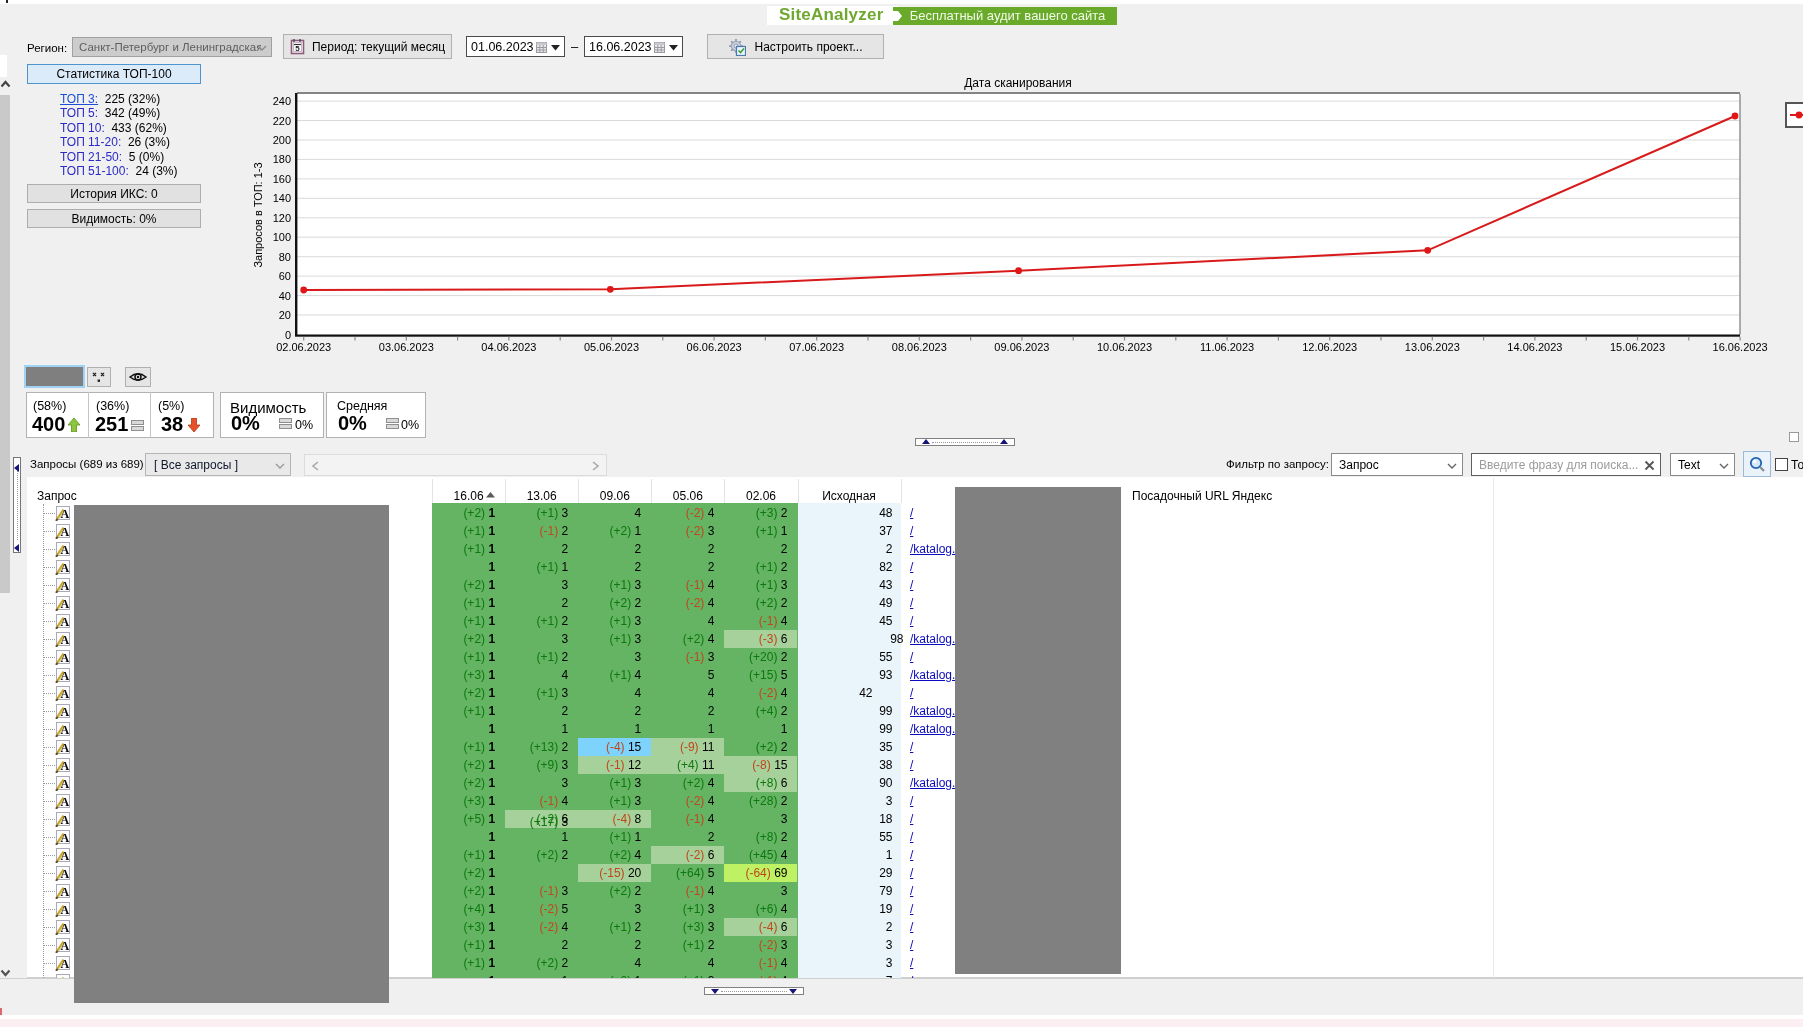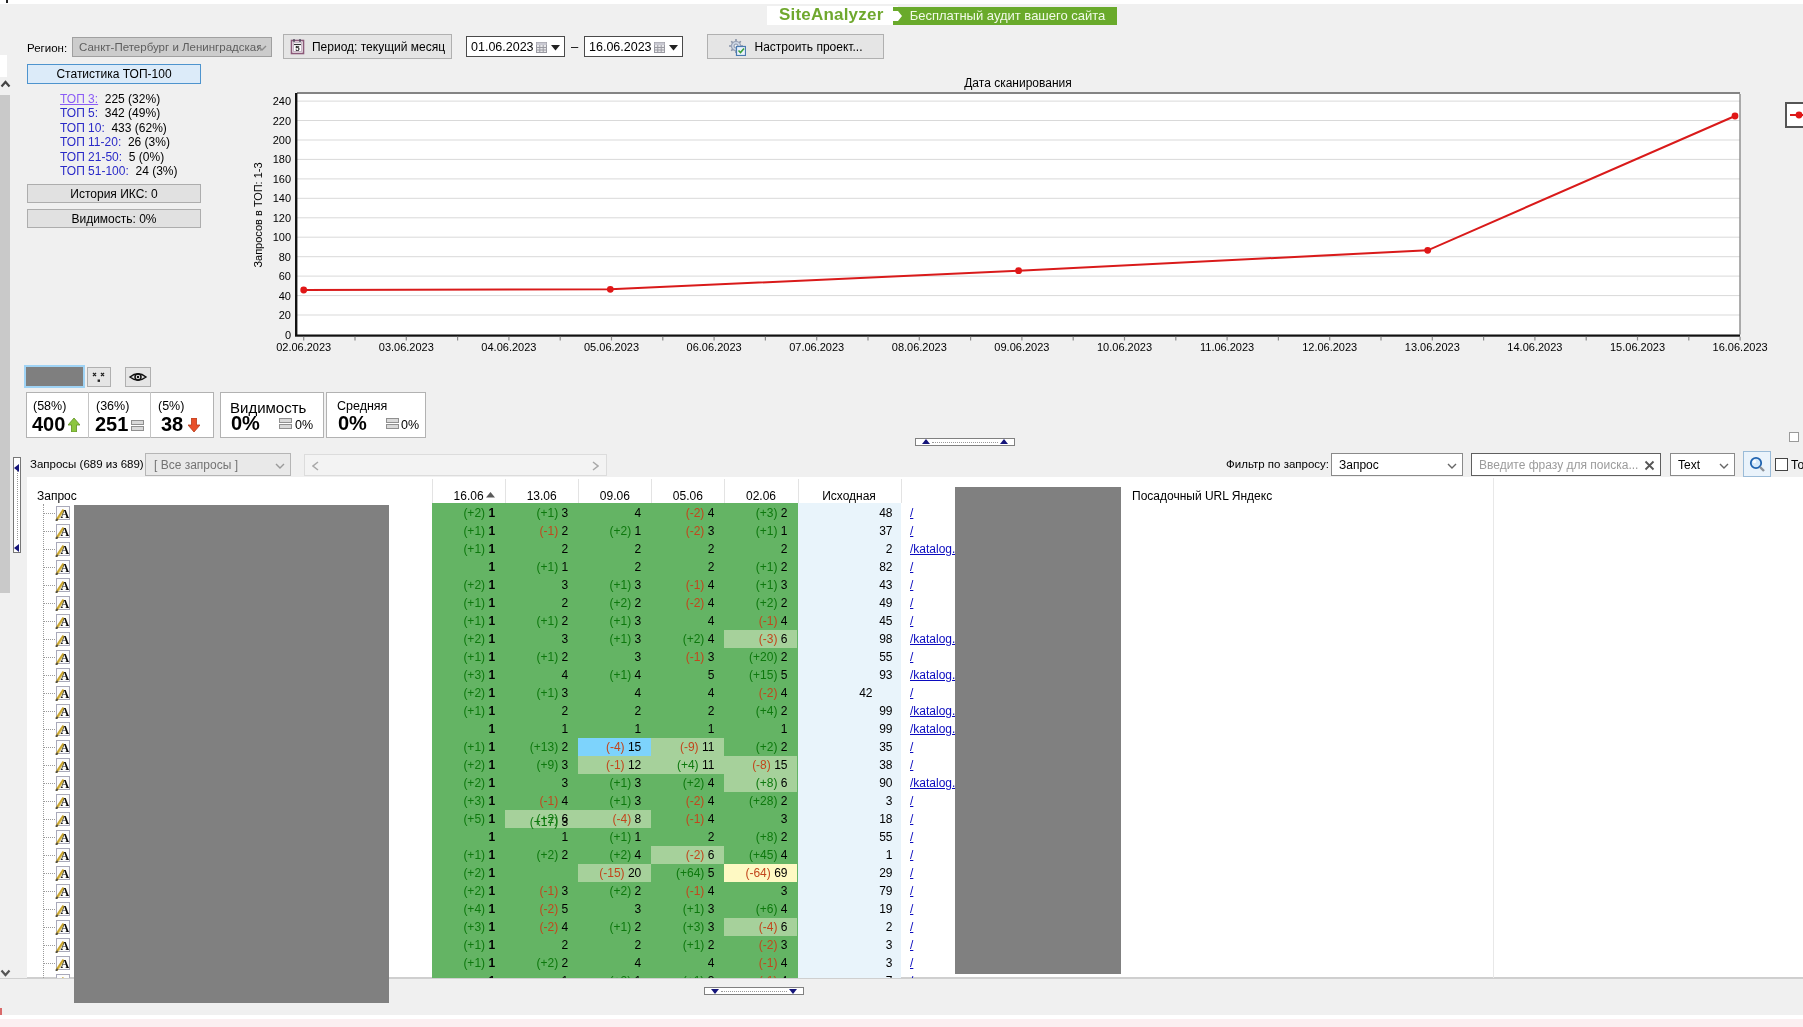--- a/index.html
+++ b/index.html
@@ -91,21 +91,21 @@
   </div>
 <div class="a" style="left:0;top:55px;width:7px;height:22px;background:#fff"></div>
 <svg class="a" style="left:0;top:79px" width="11" height="10">
     <path d="M1.5 7.5 L5.5 3 L9.5 7.5" stroke="#444" stroke-width="2.2" fill="none"></path>
   </svg>
 <div class="a" style="left:0;top:95px;width:10px;height:498px;background:#c9c9c9"></div>
 <svg class="a" style="left:0;top:968px" width="11" height="10">
     <path d="M1.5 2.5 L5.5 7 L9.5 2.5" stroke="#555" stroke-width="2.2" fill="none"></path>
   </svg>
 <div class="a" style="left:27px;top:64px;width:174px;height:20px;background:#dcebf9;border:1px solid #4e94ce;display:flex;align-items:center;justify-content:center">Статистика ТОП-100</div>
-<div class="a" style="left:60px;top:91.5px;height:14.5px;line-height:14px;white-space:nowrap"><span style="color:#8b5cf6;text-decoration:underline;">ТОП 3:</span>&nbsp; <span>225 (32%)</span></div>
+<div class="a" style="left:60px;top:91.5px;height:14.5px;line-height:14px;white-space:nowrap"><span style="color:#1d4ed8;text-decoration:underline;">ТОП 3:</span>&nbsp; <span>225 (32%)</span></div>
 <div class="a" style="left:60px;top:106.05px;height:14.5px;line-height:14px;white-space:nowrap"><span style="color:#2a2ac8;">ТОП 5:</span>&nbsp; <span>342 (49%)</span></div>
 <div class="a" style="left:60px;top:120.6px;height:14.5px;line-height:14px;white-space:nowrap"><span style="color:#2a2ac8;">ТОП 10:</span>&nbsp; <span>433 (62%)</span></div>
 <div class="a" style="left:60px;top:135.15px;height:14.5px;line-height:14px;white-space:nowrap"><span style="color:#2a2ac8;">ТОП 11-20:</span>&nbsp; <span>26 (3%)</span></div>
 <div class="a" style="left:60px;top:149.70000000000002px;height:14.5px;line-height:14px;white-space:nowrap"><span style="color:#2a2ac8;">ТОП 21-50:</span>&nbsp; <span>5 (0%)</span></div>
 <div class="a" style="left:60px;top:164.25000000000003px;height:14.5px;line-height:14px;white-space:nowrap"><span style="color:#2a2ac8;">ТОП 51-100:</span>&nbsp; <span>24 (3%)</span></div>
 <div class="a gbtn" style="left:27px;top:184px;width:174px;height:19px">История ИКС: 0</div>
 <div class="a gbtn" style="left:27px;top:209px;width:174px;height:19px">Видимость: 0%</div>
 <svg class="a" style="left:240px;top:70px" width="1563" height="300">
     <rect x="57" y="24" width="1443" height="240.5" fill="#fff"></rect>
     <text x="778" y="17" font-size="12" text-anchor="middle" font-family="Liberation Sans">Дата сканирования</text>
@@ -264,21 +264,21 @@
     <div style="position:absolute;left:16px;top:2.5px;width:66px;border-top:1px dotted #999"></div>
     <svg style="position:absolute;left:6px;top:1px" width="8" height="6">
       <polygon points="0,0 8,0 4,5" fill="#15157a"></polygon>
     </svg>
     <svg style="position:absolute;right:6px;top:1px" width="8" height="6">
       <polygon points="0,0 8,0 4,5" fill="#15157a"></polygon>
     </svg>
   </div>
 <div class="a" style="left:30px;top:458px;font-size:11.5px">Запросы (689 из 689)</div>
 <div class="a" style="left:145px;top:453px;width:146px;height:23px;background:#e9e9e9;border:1px solid #b5b5b5">
-    <div style="position:absolute;left:8px;top:4px;color:#737373">[ Все запросы ]</div>
+    <div style="position:absolute;left:8px;top:4px;color:#0f172a">[ Все запросы ]</div>
     <svg style="position:absolute;right:5px;top:9px" width="10" height="6">
       <path d="M1 1 L5 5 L9 1" stroke="#9a9a9a" stroke-width="1.4" fill="none"></path>
     </svg>
   </div>
 <div class="a" style="left:304px;top:454px;width:303px;height:22px;background:#f3f3f3;border:1px solid #dcdcdc">
     <svg style="position:absolute;left:7px;top:6px" width="7" height="10">
       <path d="M6 1 L1 5 L6 9" stroke="#a8a8a8" stroke-width="1.5" fill="none"></path>
     </svg>
     <svg style="position:absolute;right:7px;top:6px" width="7" height="10">
       <path d="M1 1 L6 5 L1 9" stroke="#a8a8a8" stroke-width="1.5" fill="none"></path>
@@ -447,21 +447,21 @@
     <line x1="1.4" y1="15.4" x2="8.6" y2="4.6" stroke="#c9a42d" stroke-width="2.4"></line>
     <line x1="3" y1="14.6" x2="9.4" y2="5.2" stroke="#e2ca67" stroke-width="0.9"></line>
     <line x1="1" y1="16" x2="2.6" y2="13.8" stroke="#4a4a4a" stroke-width="1.7"></line>
     <text x="9.8" y="13.2" font-size="12" font-weight="bold" font-family="Liberation Serif" fill="#0a0a0a" text-anchor="middle">A</text>
   </svg>
 <div class="cell" style="left:432.0px;top:629.5px;width:73.1px;height:18.00px;padding:2.5px 10px 0 0;"><span class="pos">(+2)</span> <b>1</b></div>
 <div class="cell" style="left:505.1px;top:629.5px;width:73.1px;height:18.00px;padding:2.5px 10px 0 0;">3</div>
 <div class="cell" style="left:578.2px;top:629.5px;width:73.1px;height:18.00px;padding:2.5px 10px 0 0;"><span class="pos">(+1)</span> 3</div>
 <div class="cell" style="left:651.3px;top:629.5px;width:73.1px;height:18.00px;padding:2.5px 10px 0 0;"><span class="pos">(+2)</span> 4</div>
 <div class="cell" style="left:724.4px;top:629.5px;width:73.1px;height:18.00px;padding:2.5px 10px 0 0;background:#a6d19b;"><span class="neg">(-3)</span> 6</div>
-<div class="cell" style="left:797.5px;top:629.5px;width:103px;height:18.00px;padding:2.5px 8px 0 0">98</div>
+<div class="cell" style="left:797.5px;top:629.5px;width:114px;height:18.00px;padding:2.5px 8px 0 0">98</div>
 <div class="a" style="left:910px;top:632.0px;width:45px;overflow:hidden;white-space:nowrap"><a class="lnk">/katalog...</a></div>
 <div class="a" style="left:44px;top:656.5px;width:11px;border-top:1px dotted #9a9a9a"></div>
 <svg class="a" style="left:55px;top:648.5px" width="16" height="16">
     <rect x="1.5" y="1.5" width="13" height="13" fill="#fcfcfc" stroke="#a9a9b9" stroke-width="1"></rect>
     <line x1="1.4" y1="15.4" x2="8.6" y2="4.6" stroke="#c9a42d" stroke-width="2.4"></line>
     <line x1="3" y1="14.6" x2="9.4" y2="5.2" stroke="#e2ca67" stroke-width="0.9"></line>
     <line x1="1" y1="16" x2="2.6" y2="13.8" stroke="#4a4a4a" stroke-width="1.7"></line>
     <text x="9.8" y="13.2" font-size="12" font-weight="bold" font-family="Liberation Serif" fill="#0a0a0a" text-anchor="middle">A</text>
   </svg>
 <div class="cell" style="left:432.0px;top:647.5px;width:73.1px;height:18.00px;padding:2.5px 10px 0 0;"><span class="pos">(+1)</span> <b>1</b></div>
@@ -641,21 +641,21 @@
     <rect x="1.5" y="1.5" width="13" height="13" fill="#fcfcfc" stroke="#a9a9b9" stroke-width="1"></rect>
     <line x1="1.4" y1="15.4" x2="8.6" y2="4.6" stroke="#c9a42d" stroke-width="2.4"></line>
     <line x1="3" y1="14.6" x2="9.4" y2="5.2" stroke="#e2ca67" stroke-width="0.9"></line>
     <line x1="1" y1="16" x2="2.6" y2="13.8" stroke="#4a4a4a" stroke-width="1.7"></line>
     <text x="9.8" y="13.2" font-size="12" font-weight="bold" font-family="Liberation Serif" fill="#0a0a0a" text-anchor="middle">A</text>
   </svg>
 <div class="cell" style="left:432.0px;top:863.5px;width:73.1px;height:18.00px;padding:2.5px 10px 0 0;"><span class="pos">(+2)</span> <b>1</b></div>
 <div class="cell" style="left:505.1px;top:812px;width:73.1px;height:18.00px;padding:2.5px 10px 0 0;"><span class="pos">(+17)</span> 3</div>
 <div class="cell" style="left:578.2px;top:863.5px;width:73.1px;height:18.00px;padding:2.5px 10px 0 0;background:#a6d19b;"><span class="neg">(-15)</span> 20</div>
 <div class="cell" style="left:651.3px;top:863.5px;width:73.1px;height:18.00px;padding:2.5px 10px 0 0;"><span class="pos">(+64)</span> 5</div>
-<div class="cell" style="left:724.4px;top:863.5px;width:73.1px;height:18.00px;padding:2.5px 10px 0 0;background:#fef9c3;"><span class="neg">(-64)</span> 69</div>
+<div class="cell" style="left:724.4px;top:863.5px;width:73.1px;height:18.00px;padding:2.5px 10px 0 0;background:#bef264;"><span class="neg">(-64)</span> 69</div>
 <div class="cell" style="left:797.5px;top:863.5px;width:103px;height:18.00px;padding:2.5px 8px 0 0">29</div>
 <div class="a" style="left:910px;top:866.0px;width:45px;overflow:hidden;white-space:nowrap"><a class="lnk">/</a></div>
 <div class="a" style="left:44px;top:890.5px;width:11px;border-top:1px dotted #9a9a9a"></div>
 <svg class="a" style="left:55px;top:882.5px" width="16" height="16">
     <rect x="1.5" y="1.5" width="13" height="13" fill="#fcfcfc" stroke="#a9a9b9" stroke-width="1"></rect>
     <line x1="1.4" y1="15.4" x2="8.6" y2="4.6" stroke="#c9a42d" stroke-width="2.4"></line>
     <line x1="3" y1="14.6" x2="9.4" y2="5.2" stroke="#e2ca67" stroke-width="0.9"></line>
     <line x1="1" y1="16" x2="2.6" y2="13.8" stroke="#4a4a4a" stroke-width="1.7"></line>
     <text x="9.8" y="13.2" font-size="12" font-weight="bold" font-family="Liberation Serif" fill="#0a0a0a" text-anchor="middle">A</text>
   </svg>

